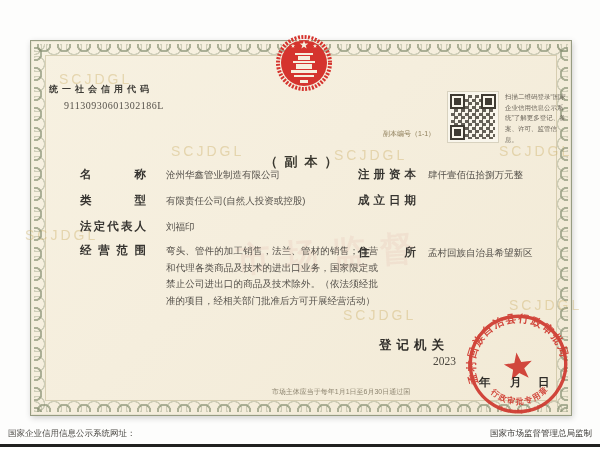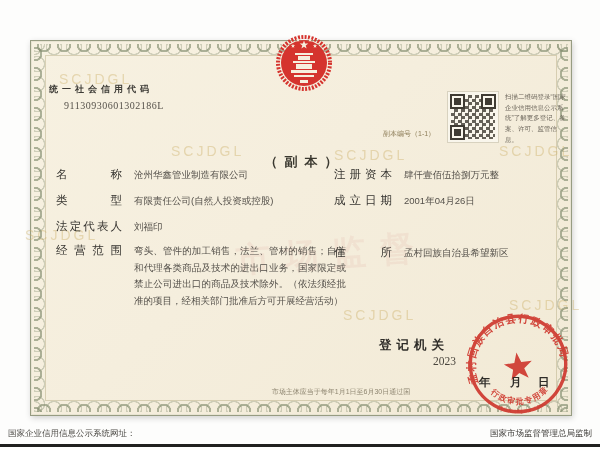--- a/index.html
+++ b/index.html
@@ -52,25 +52,25 @@
       border:1px solid #d8d2bf;z-index:3;}
   .qr .dots{position:absolute;inset:3px;
       background:repeating-conic-gradient(#4a463d 0% 25%,rgba(0,0,0,0) 0% 50%) 0 0/7px 7px;opacity:.85;}
   .fp{position:absolute;width:11px;height:11px;border:2px solid #3f3b33;background:#f9f6ec;}
   .fp::after{content:"";position:absolute;inset:2px;background:#3f3b33;}
   .fp.tl{left:2px;top:2px}.fp.tr{right:2px;top:2px}.fp.bl{left:2px;bottom:2px}
   .qr-caption{position:absolute;left:474px;top:51px;width:62px;font-size:6.5px;
       line-height:1.65;color:#6d675c;z-index:3;}
   
   .row{position:absolute;display:flex;align-items:flex-start;z-index:3;}
-  .row .lab{font-size:11.5px;font-weight:normal;color:#363430;flex:none;
-      text-align:justify;text-align-last:justify;}
+  .row .lab{font-size:11.5px;font-weight:bold;color:#363430;flex:none;
+      text-align:justify;text-align-last:justify;margin-left:24px;}
   .row .val{font-size:9.5px;color:#54504a;line-height:1.75;}
   .row.l{left:25px;} .row.l .lab{width:66px;margin-right:12px;}
-  .row.l .val{width:212px;text-align:justify;}
+  .row.l .val{width:212px;text-align:justify;margin-left:8px;}
   .row.r{left:303px;} .row.r .lab{width:58px;margin-right:12px;}
   .row.r .val{width:170px;}
   
   .registry{position:absolute;left:348px;top:296px;font-size:12.5px;font-weight:bold;
       letter-spacing:5px;color:#2e2c28;z-index:3;}
   .reg-year{position:absolute;left:402px;top:314px;font-size:11.5px;color:#4a463e;
       font-family:"Liberation Serif",serif;z-index:3;}
   .ymd{position:absolute;top:334px;font-size:11.5px;font-weight:bold;color:#2e2c28;z-index:5;}
   .ymd.y{left:448px}.ymd.m{left:479px}.ymd.d{left:507px}
   .annual-note{position:absolute;left:150px;top:346px;width:320px;text-align:center;
@@ -154,21 +154,20 @@
       <span class="lab">法定代表人</span>
       <span class="val">刘福印</span>
     </div>
 
     <div class="row r" style="top:126px">
       <span class="lab">注册资本</span>
       <span class="val">肆仟壹佰伍拾捌万元整</span>
     </div>
     <div class="row r" style="top:152px">
       <span class="lab">成立日期</span>
-      <span class="val">2001年04月26日</span>
     </div>
     <div class="row r" style="top:204px">
       <span class="lab">住所</span>
       <span class="val">孟村回族自治县希望新区</span>
     </div>
 
     <div class="registry">登记机关</div>
     <div class="reg-year">2023</div>
     <span class="ymd y">年</span>
     <span class="ymd m">月</span>

